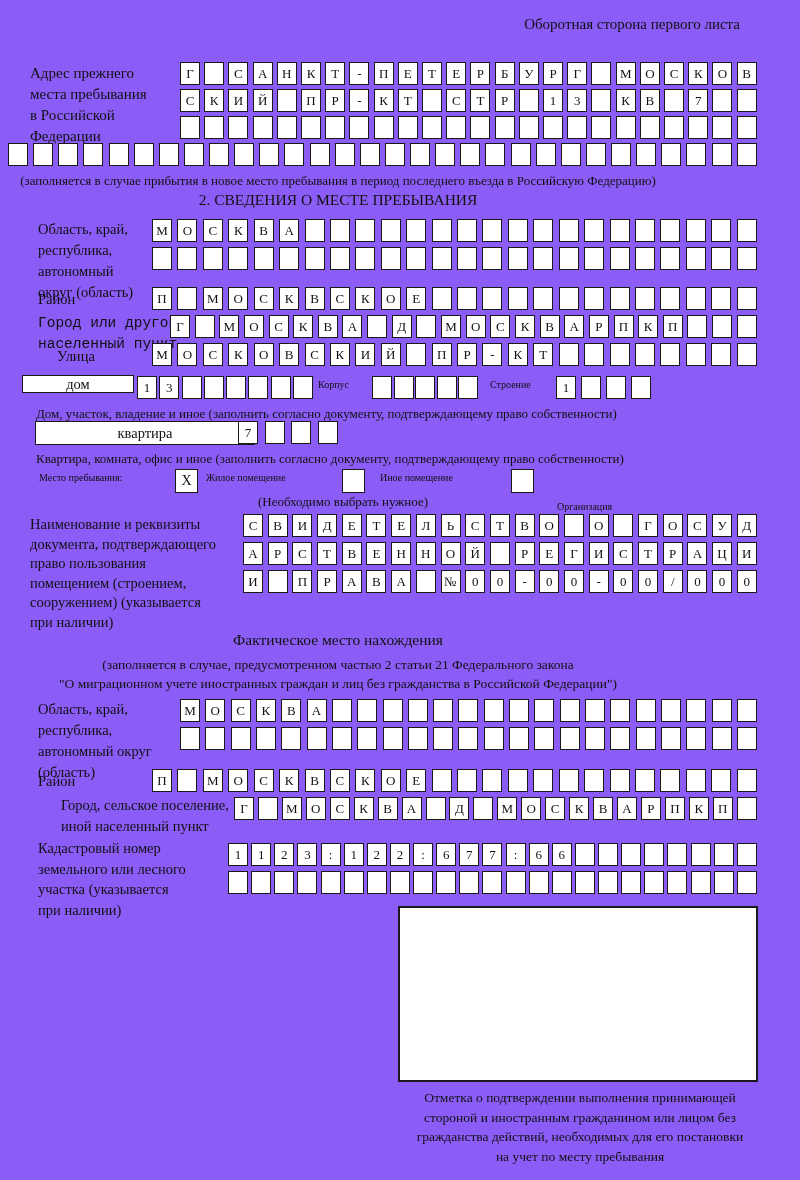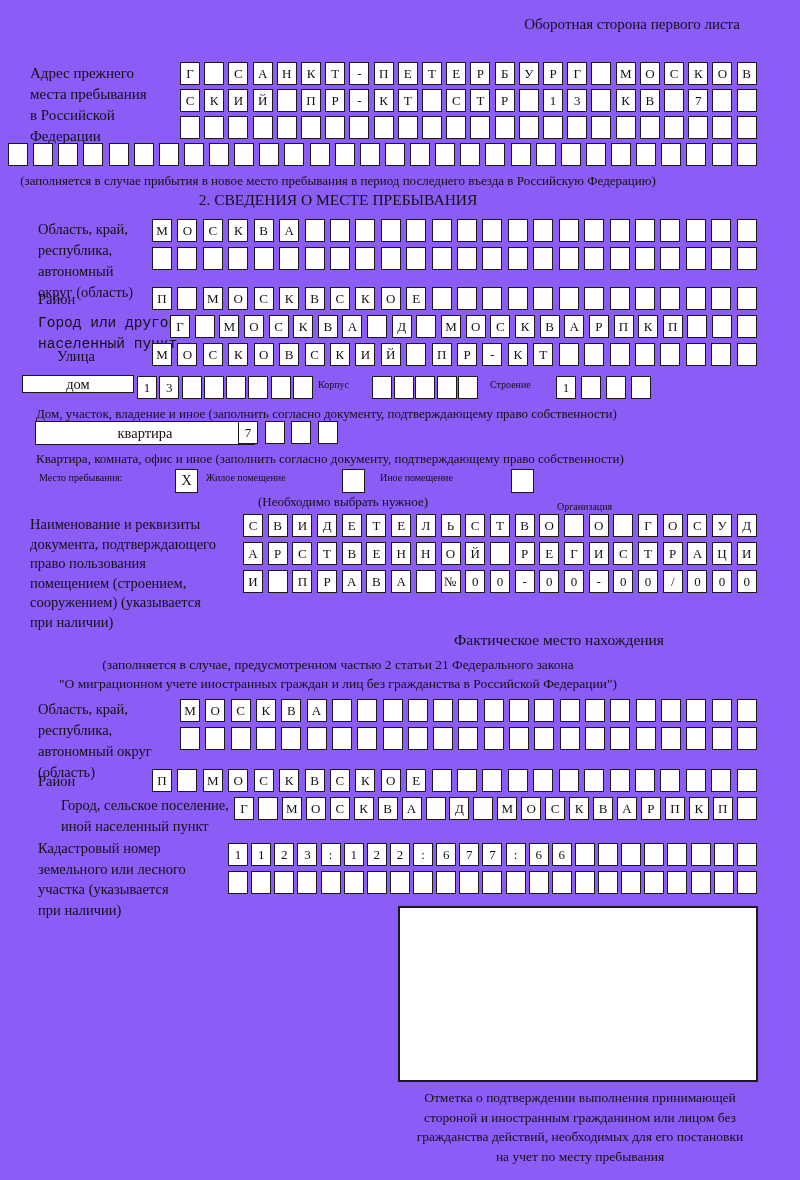--- a/index.html
+++ b/index.html
@@ -412,21 +412,21 @@
       <span class="cell">0</span>
       <span class="cell">-</span>
       <span class="cell">0</span>
       <span class="cell">0</span>
       <span class="cell">/</span>
       <span class="cell">0</span>
       <span class="cell">0</span>
       <span class="cell">0</span>
     </div>
 
-  <div class="abs title center" style="top:631px;text-align:right;">Фактическое место нахождения</div>
+  <div class="abs title center" style="top:631px;">Фактическое место нахождения</div>
   <div class="abs note center" style="top:657px;font-size:13.5px;">(заполняется в случае, предусмотренном частью 2 статьи 21 Федерального закона</div>
   <div class="abs note center" style="top:676px;font-size:13.5px;">"О миграционном учете иностранных граждан и лиц без гражданства в Российской Федерации")</div>
 
   <div class="abs label" style="left:38px;top:699px;width:160px;line-height:21px;">Область, край,
 республика,
 автономный округ
 (область)</div>
   <div class="cellrow" style="left:180px;top:699px;width:577px;">
       <span class="cell">М</span>
       <span class="cell">О</span>

